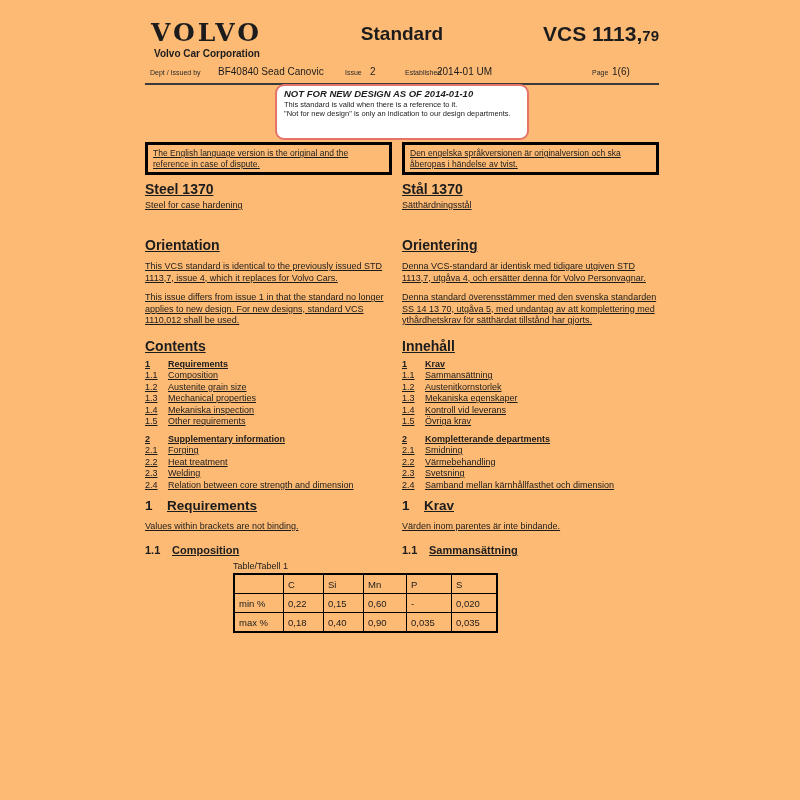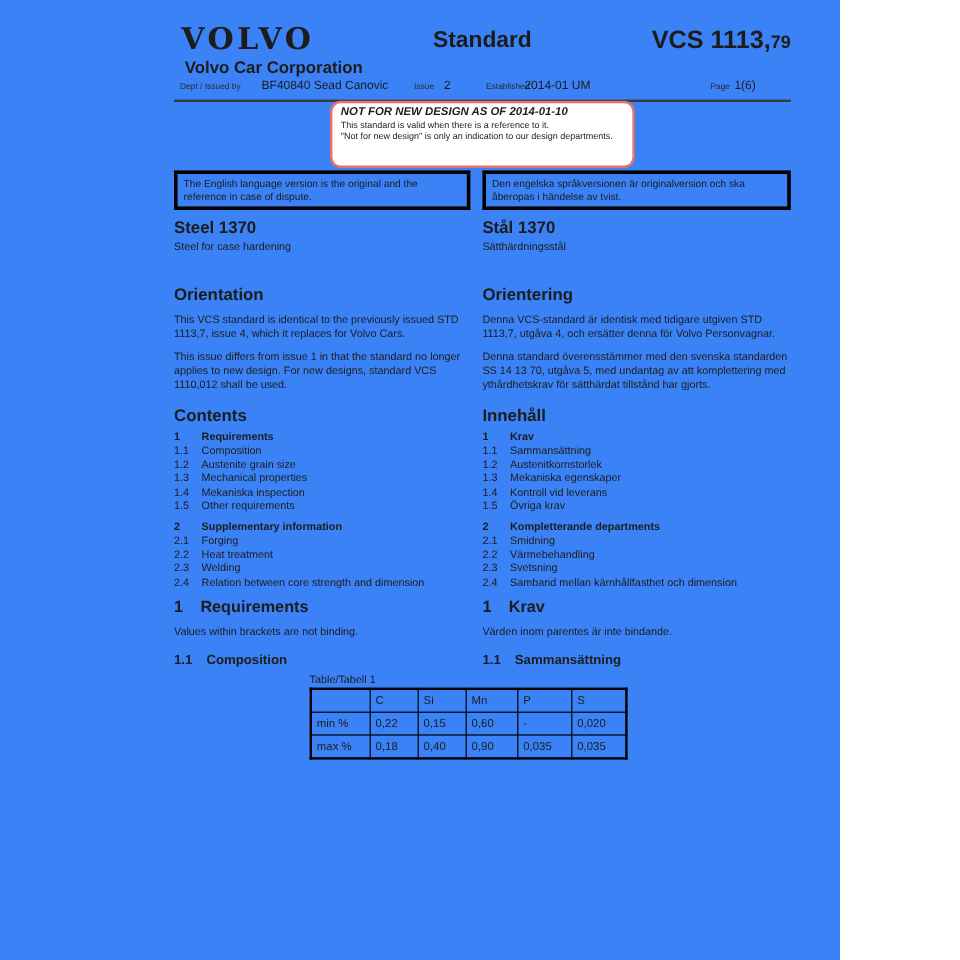--- a/index.html
+++ b/index.html
@@ -1,24 +1,24 @@
 <!DOCTYPE html>
 <html><head>
 <meta charset="utf-8">
 <style>
   html,body{margin:0;padding:0;background:#fff;}
-  .page{position:relative;width:700px;height:800px;background:#3b82f6;overflow:hidden;
+  .page{position:relative;width:800px;height:800px;background:#fdba74;overflow:hidden;
         font-family:"Liberation Sans",sans-serif;color:#1c1c1c;}
   .content{position:absolute;left:145px;top:20px;width:514px;}
 
   
   .header-row{position:relative;height:44px;}
   .volvo-logo{font-family:"DejaVu Serif",serif;font-weight:bold;font-size:25px;
               letter-spacing:3px;line-height:1;margin-left:6px;}
-  .logo-sub{font-size:14px;font-weight:bold;margin-top:3px;margin-left:9px;}
+  .logo-sub{font-size:10px;font-weight:bold;margin-top:3px;margin-left:9px;}
   .doc-type{position:absolute;left:0;right:0;top:3px;text-align:center;
             font-size:19px;font-weight:bold;}
   .doc-number{position:absolute;right:0;top:2px;font-size:21px;font-weight:bold;white-space:nowrap;}
   .doc-number-small{font-size:15px;}
 
   .meta-row{position:relative;height:13px;margin-top:2px;font-size:10px;}
   .meta-row span{position:absolute;white-space:nowrap;}
   .meta-label{font-size:7px;top:3px;color:#2a2a2a;}
   .m-dept-label{left:5px;}  .m-dept-value{left:73px;top:0;}
   .m-issue-label{left:200px;} .m-issue-value{left:225px;top:0;}
@@ -27,21 +27,21 @@
 
   .rule{border-top:2px solid #3a3a3a;margin-top:4px;}
 
   
   .notice{width:236px;margin:-1px auto 0;background:#fff;border:2px solid #e57368;
           border-radius:9px;padding:2px 7px 20px;position:relative;}
   .notice-title{font-size:9.5px;font-weight:bold;font-style:italic;line-height:12px;}
   .notice-line{font-size:7.5px;line-height:9px;}
 
   
-  .two-col{display:grid;grid-template-columns:247px 257px;column-gap:10px;}
+  .two-col{display:grid;grid-template-columns:247px 257px;column-gap:10px;text-decoration:underline;}
   .lang-row{margin-top:2px;}
   .lang-box{border:3px solid #000;padding:3px 5px;font-size:8.5px;line-height:10.5px;}
 
   .title-row{margin-top:6px;}
   .doc-title{font-size:14px;font-weight:bold;}
   .doc-subtitle{font-size:9px;margin-top:3px;}
 
   .orientation-row{margin-top:27px;}
   .section-heading{font-size:14px;font-weight:bold;margin:0;line-height:16px;}
   p.body{font-size:9px;line-height:11.5px;margin:8px 0 0;}
@@ -55,21 +55,21 @@
   .toc-gap{margin-top:6px;}
 
   .req-row{margin-top:7px;}
   .h1-heading{font-size:13.5px;font-weight:bold;line-height:16px;}
   .h1-heading .h-num{display:inline-block;width:22px;}
   .req-note{font-size:9px;margin:7px 0 0;}
   .h2-heading{font-size:11px;font-weight:bold;margin-top:13px;}
   .h2-heading .h-num{display:inline-block;width:27px;}
 
   
-  .table-section{margin-top:5px;margin-left:113px;}
+  .table-section{margin-top:5px;margin-left:88px;}
   .table-caption{font-size:9px;margin-bottom:2px;}
   table.comp{border-collapse:collapse;border:2px solid #000;}
   .comp th,.comp td{border:1px solid #000;font-size:9.5px;font-weight:normal;
                     text-align:left;padding:2px 4px;height:14px;vertical-align:middle;}
   .c-label{width:40px;} .c-c{width:31px;} .c-si{width:31px;}
   .c-mn{width:34px;} .c-p{width:36px;} .c-s{width:36px;}
 </style>
 </head>
 <body>
 

